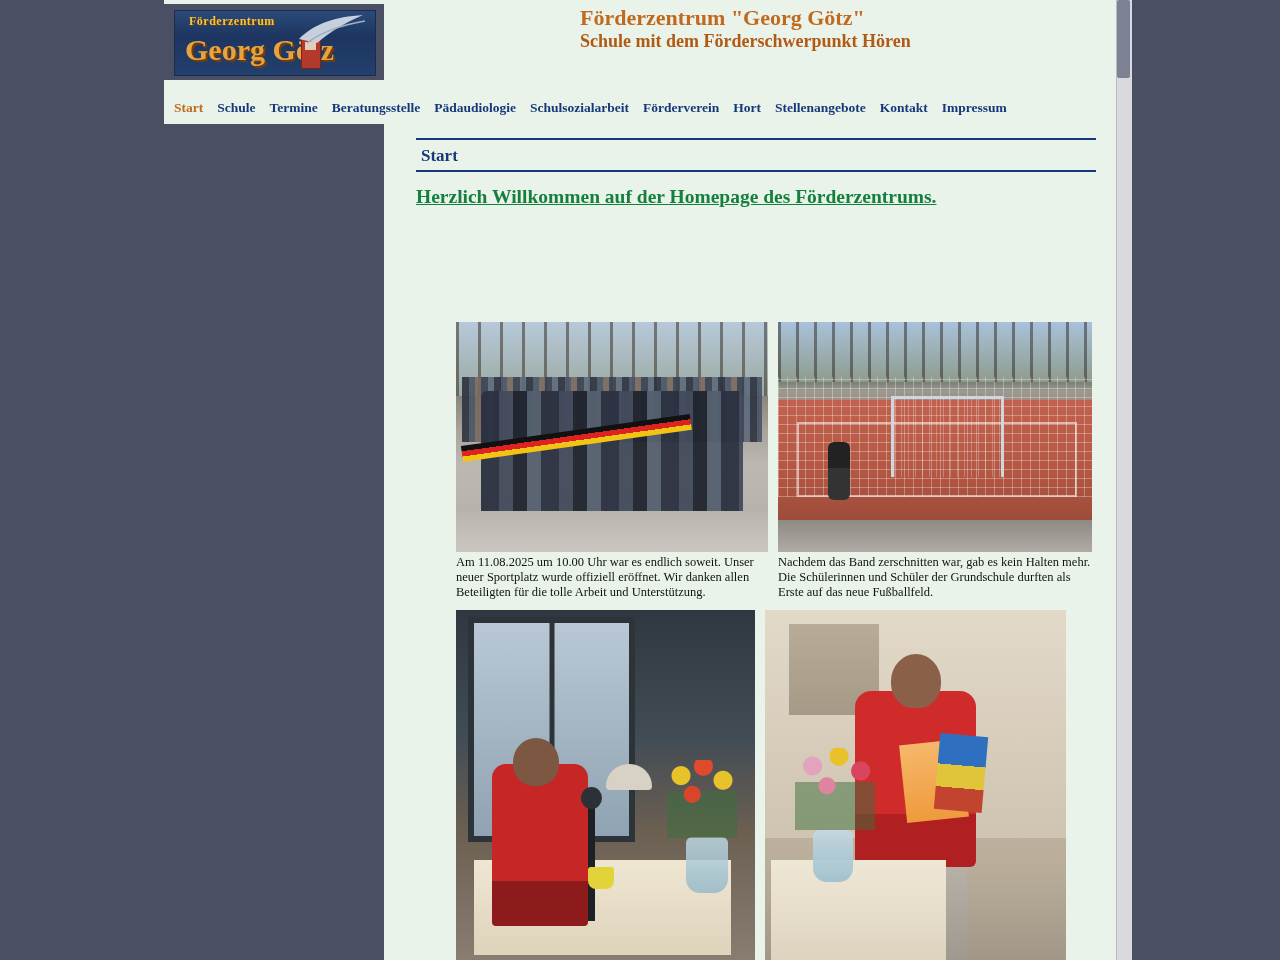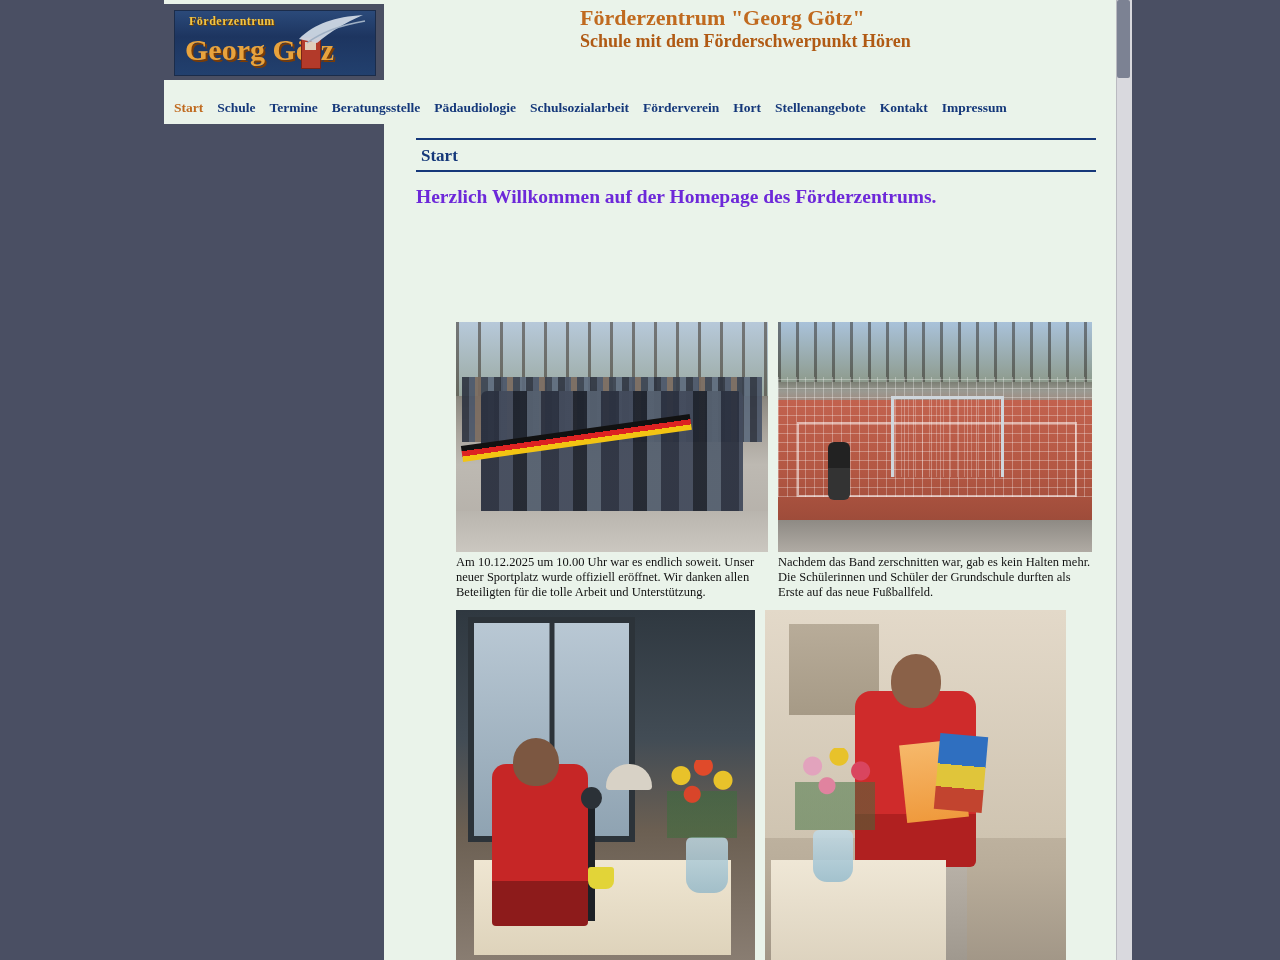--- a/index.html
+++ b/index.html
@@ -190,21 +190,22 @@
     width: 680px;
     height: 0;
   }
   .welcome {
     position: absolute;
     left: 32px;
     top: 62px;
     font-family: "Liberation Serif", serif;
     font-size: 19.5px;
     font-weight: bold;
-    color: #6d28d9;
+    color: #15803d;
+    text-decoration: underline;
   }
 
   
   .gallery {
     position: absolute;
     left: 32px;
     top: 182px;
     width: 690px;
   }
   .caption {
@@ -505,21 +506,21 @@
     <div class="gallery">
 
       <figure class="fig fig1">
         <div class="photo p1">
           <div class="trees"></div>
           <div class="crowd"></div>
           <div class="people-front"></div>
           <div class="ribbon"></div>
           <div class="ground"></div>
         </div>
-        <figcaption class="caption">Am 10.12.2025 um 10.00 Uhr war es endlich soweit. Unser neuer Sportplatz wurde offiziell eröffnet. Wir danken allen Beteiligten für die tolle Arbeit und Unterstützung.</figcaption>
+        <figcaption class="caption">Am 11.08.2025 um 10.00 Uhr war es endlich soweit. Unser neuer Sportplatz wurde offiziell eröffnet. Wir danken allen Beteiligten für die tolle Arbeit und Unterstützung.</figcaption>
       </figure>
 
       <figure class="fig fig2">
         <div class="photo p2">
           <div class="sky-trees"></div>
           <div class="court"></div>
           <div class="fence"></div>
           <div class="goal"></div>
           <div class="kid"></div>
           <div class="kerb"></div>

